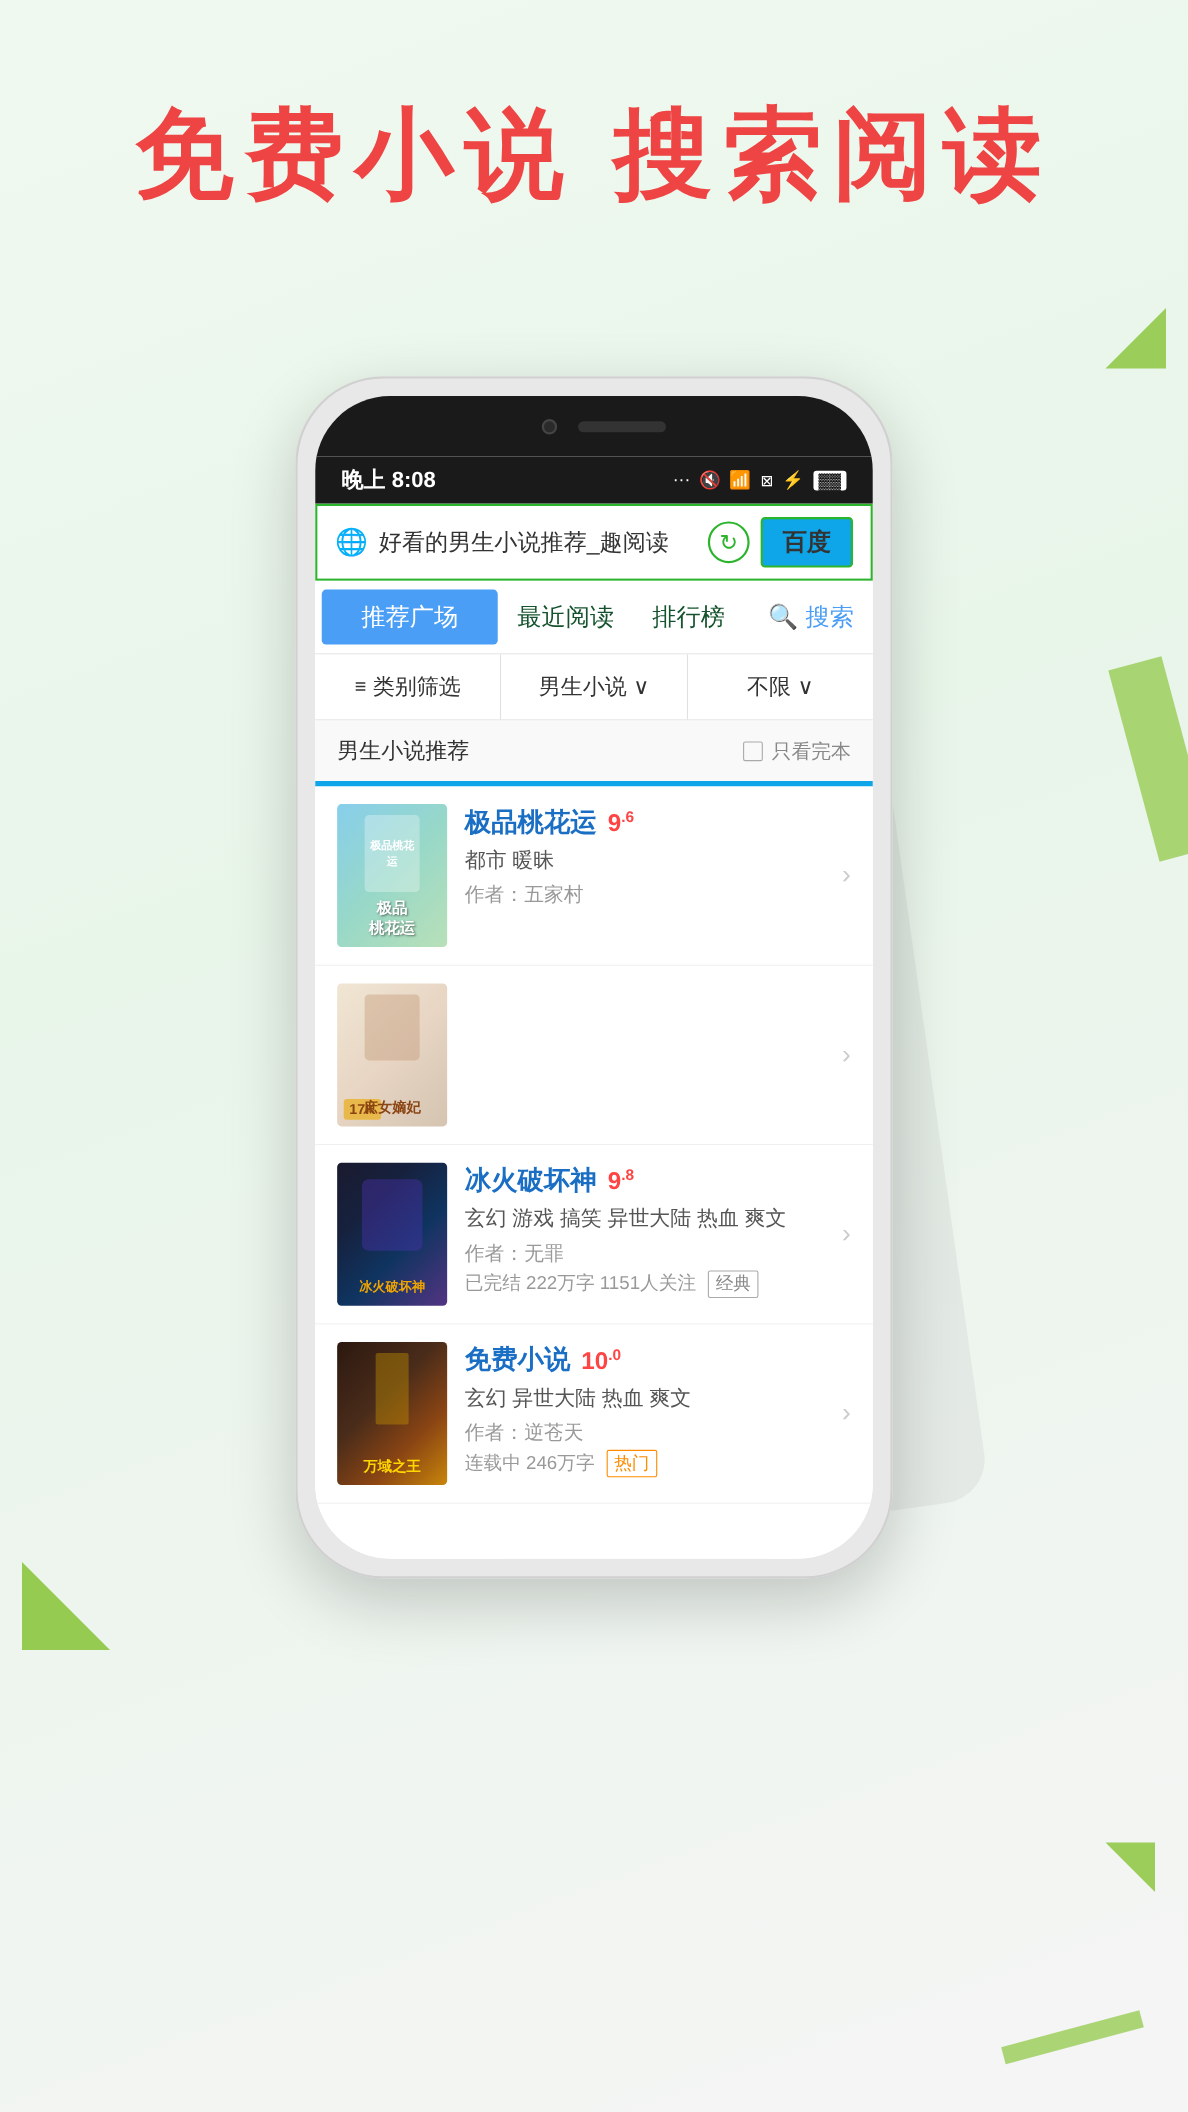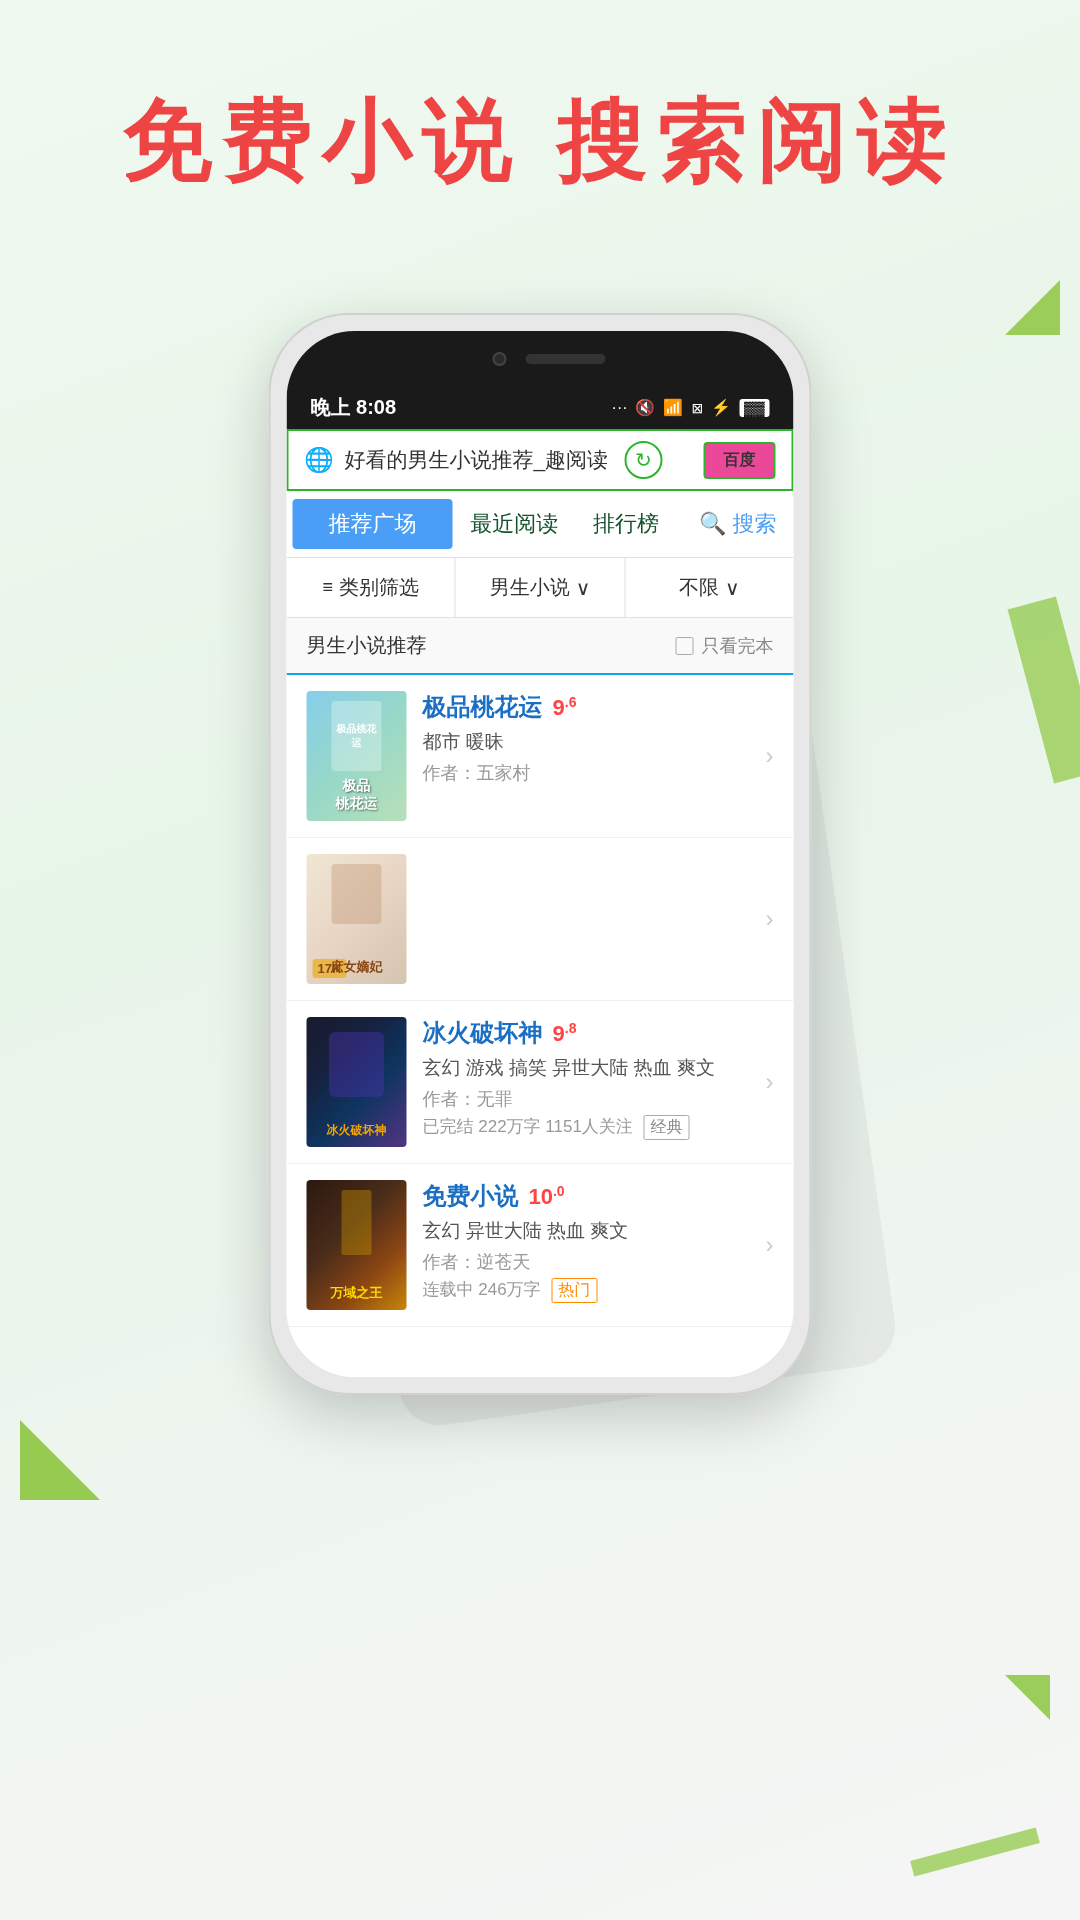--- a/index.html
+++ b/index.html
@@ -24,21 +24,21 @@
       font-size: 90px;
       font-weight: 900;
       color: #ef4444;
       letter-spacing: 10px;
       z-index: 2;
     }
 
     
     .phone-wrapper {
       position: absolute;
-      top: 313px;
+      top: 342px;
       left: 50%;
       transform: translateX(-50%);
       width: 543px;
       z-index: 5;
     }
 
     .phone-outer {
       background: #e8e8e8;
       border-radius: 80px;
       padding: 18px;
@@ -99,29 +99,28 @@
       border-radius: 50%;
       width: 38px;
       height: 38px;
       display: flex;
       align-items: center;
       justify-content: center;
       flex-shrink: 0;
     }
 
     .browser-baidu {
-      background: #ec4899;
+      background: #0ea5e9;
       border: 2.5px solid #2cb52c;
       color: #333;
-      font-size: 16px;
+      font-size: 22px;
       font-weight: 600;
       padding: 6px 18px;
       border-radius: 4px;
       flex-shrink: 0;
-      margin-left: 31px;
     }
 
     
     .nav-tabs {
       display: flex;
       align-items: center;
       border-bottom: 1px solid #e0e0e0;
       background: white;
     }
 
@@ -177,21 +176,21 @@
 
     .filter-item:last-child { border-right: none; }
 
     
     .section-header {
       display: flex;
       align-items: center;
       justify-content: space-between;
       padding: 14px 20px;
       background: #f9f9f9;
-      border-bottom: 2px solid #0ea5e9;
+      border-bottom: 5px solid #0ea5e9;
     }
 
     .section-title {
       font-size: 20px;
       color: #333;
     }
 
     .section-filter {
       display: flex;
       align-items: center;

